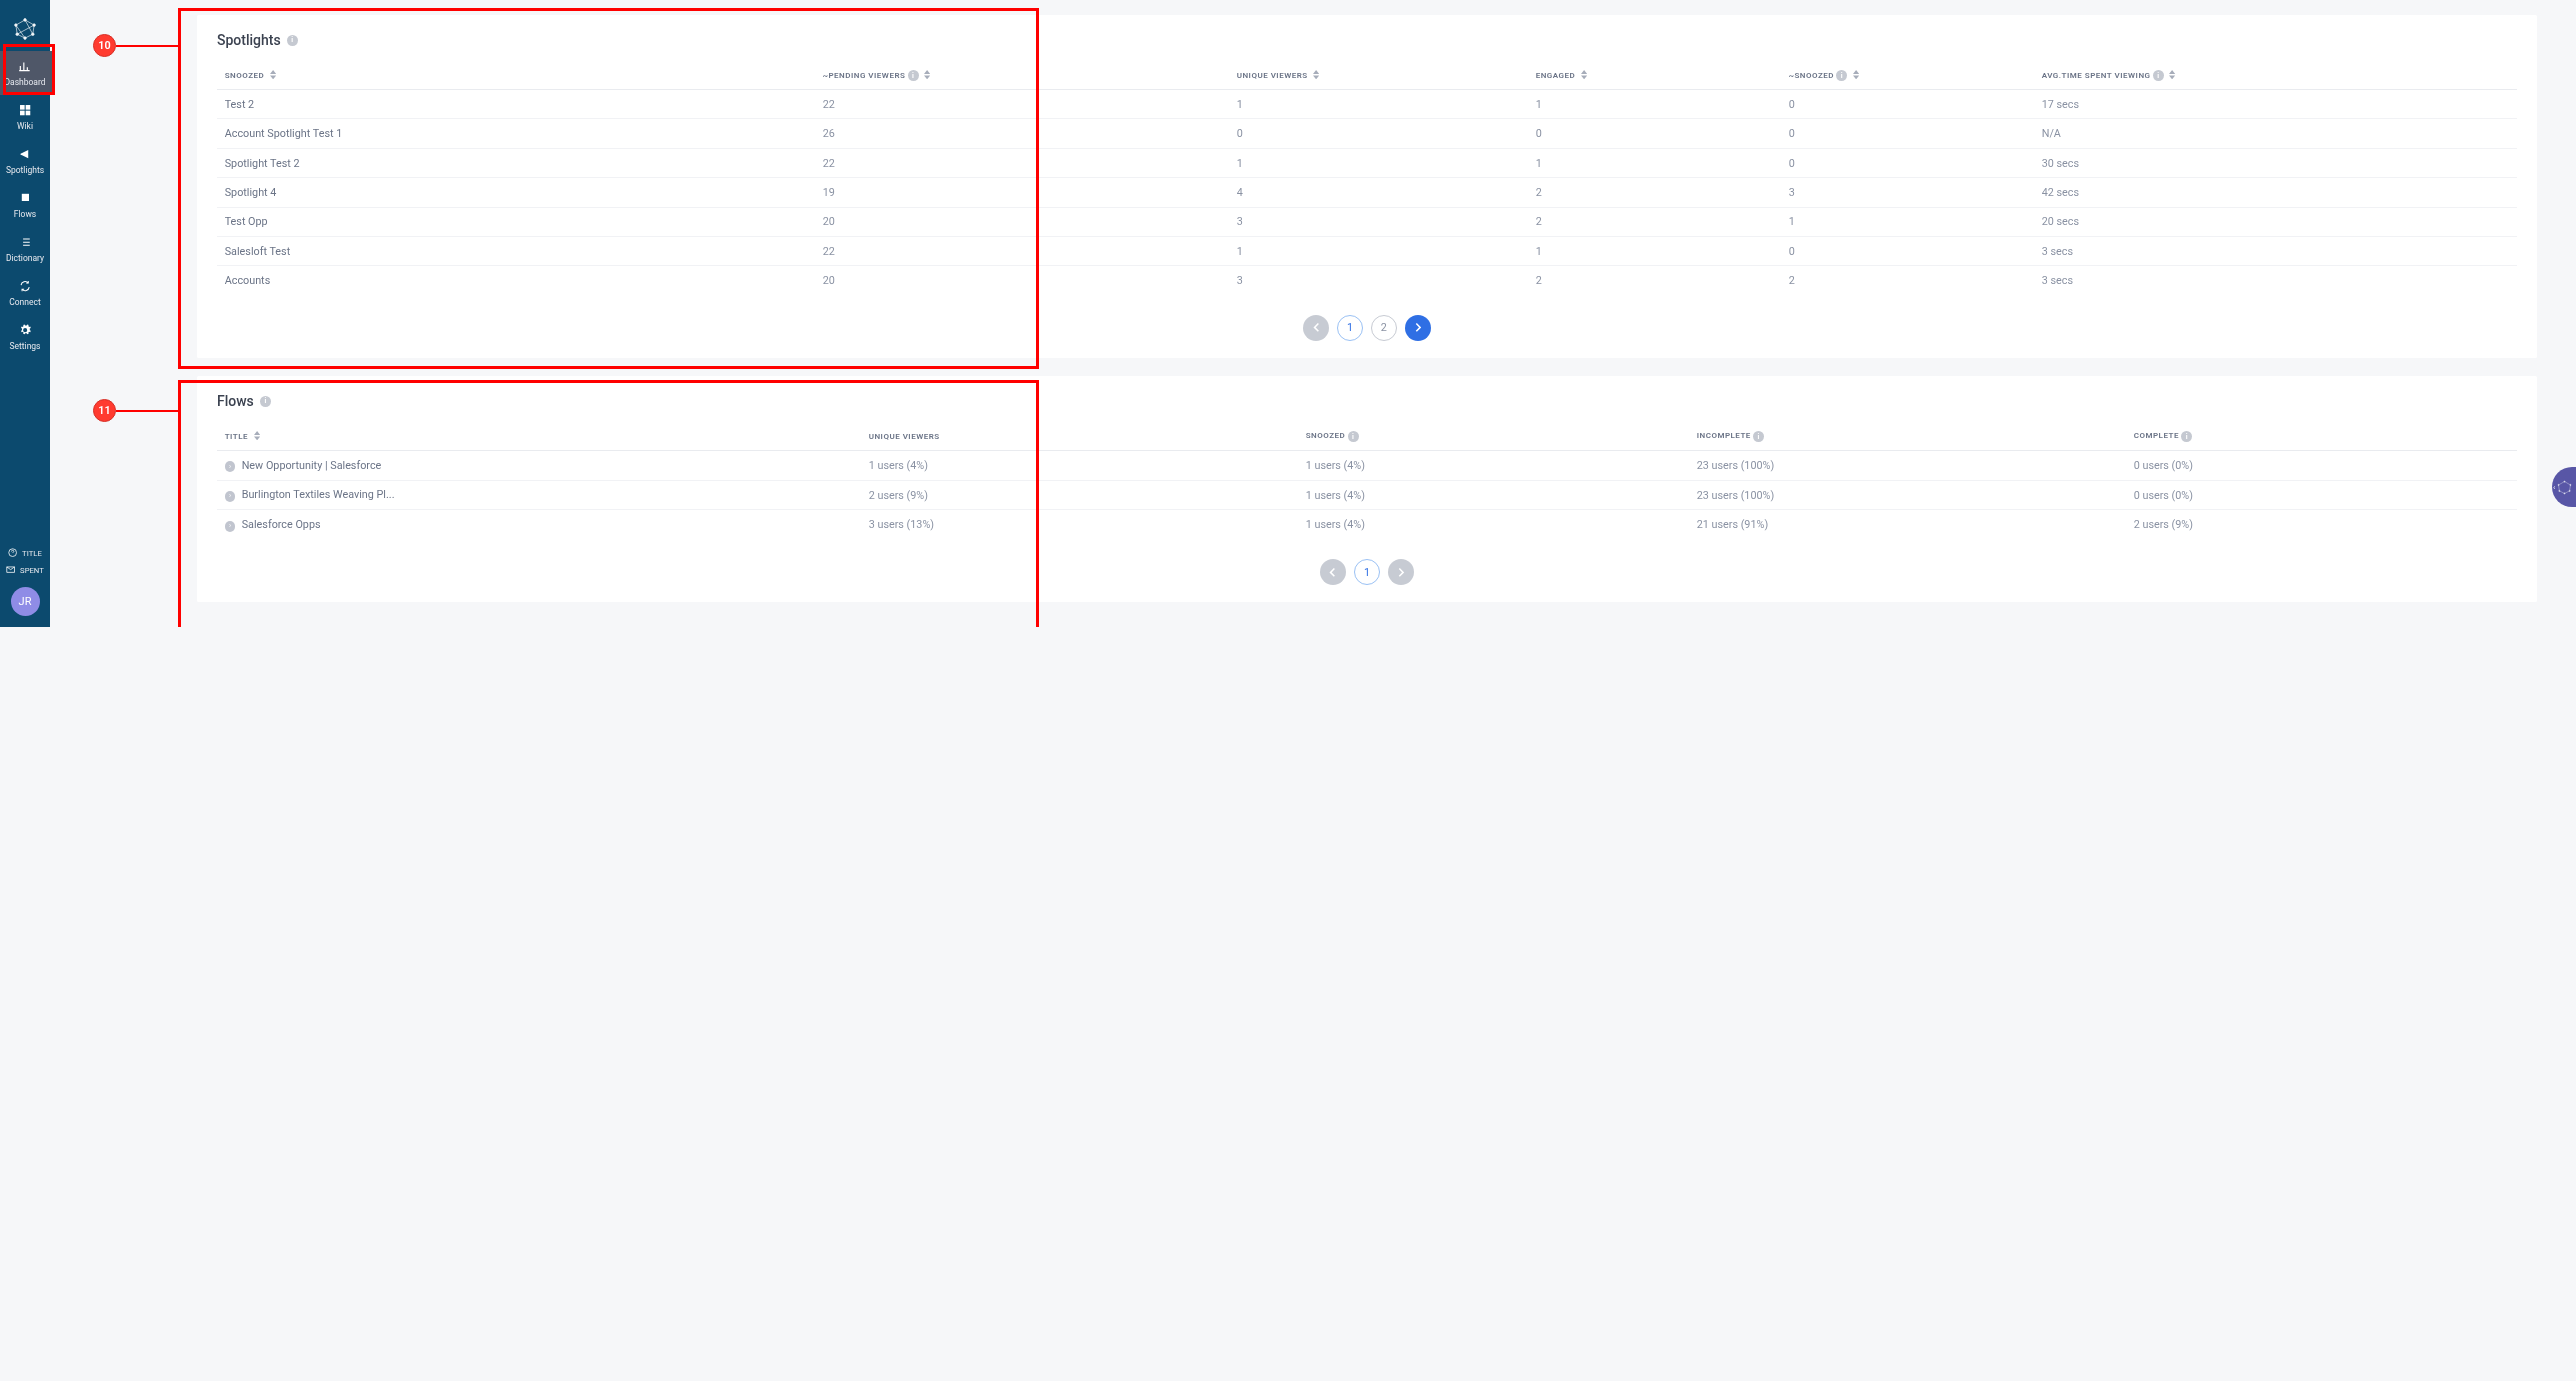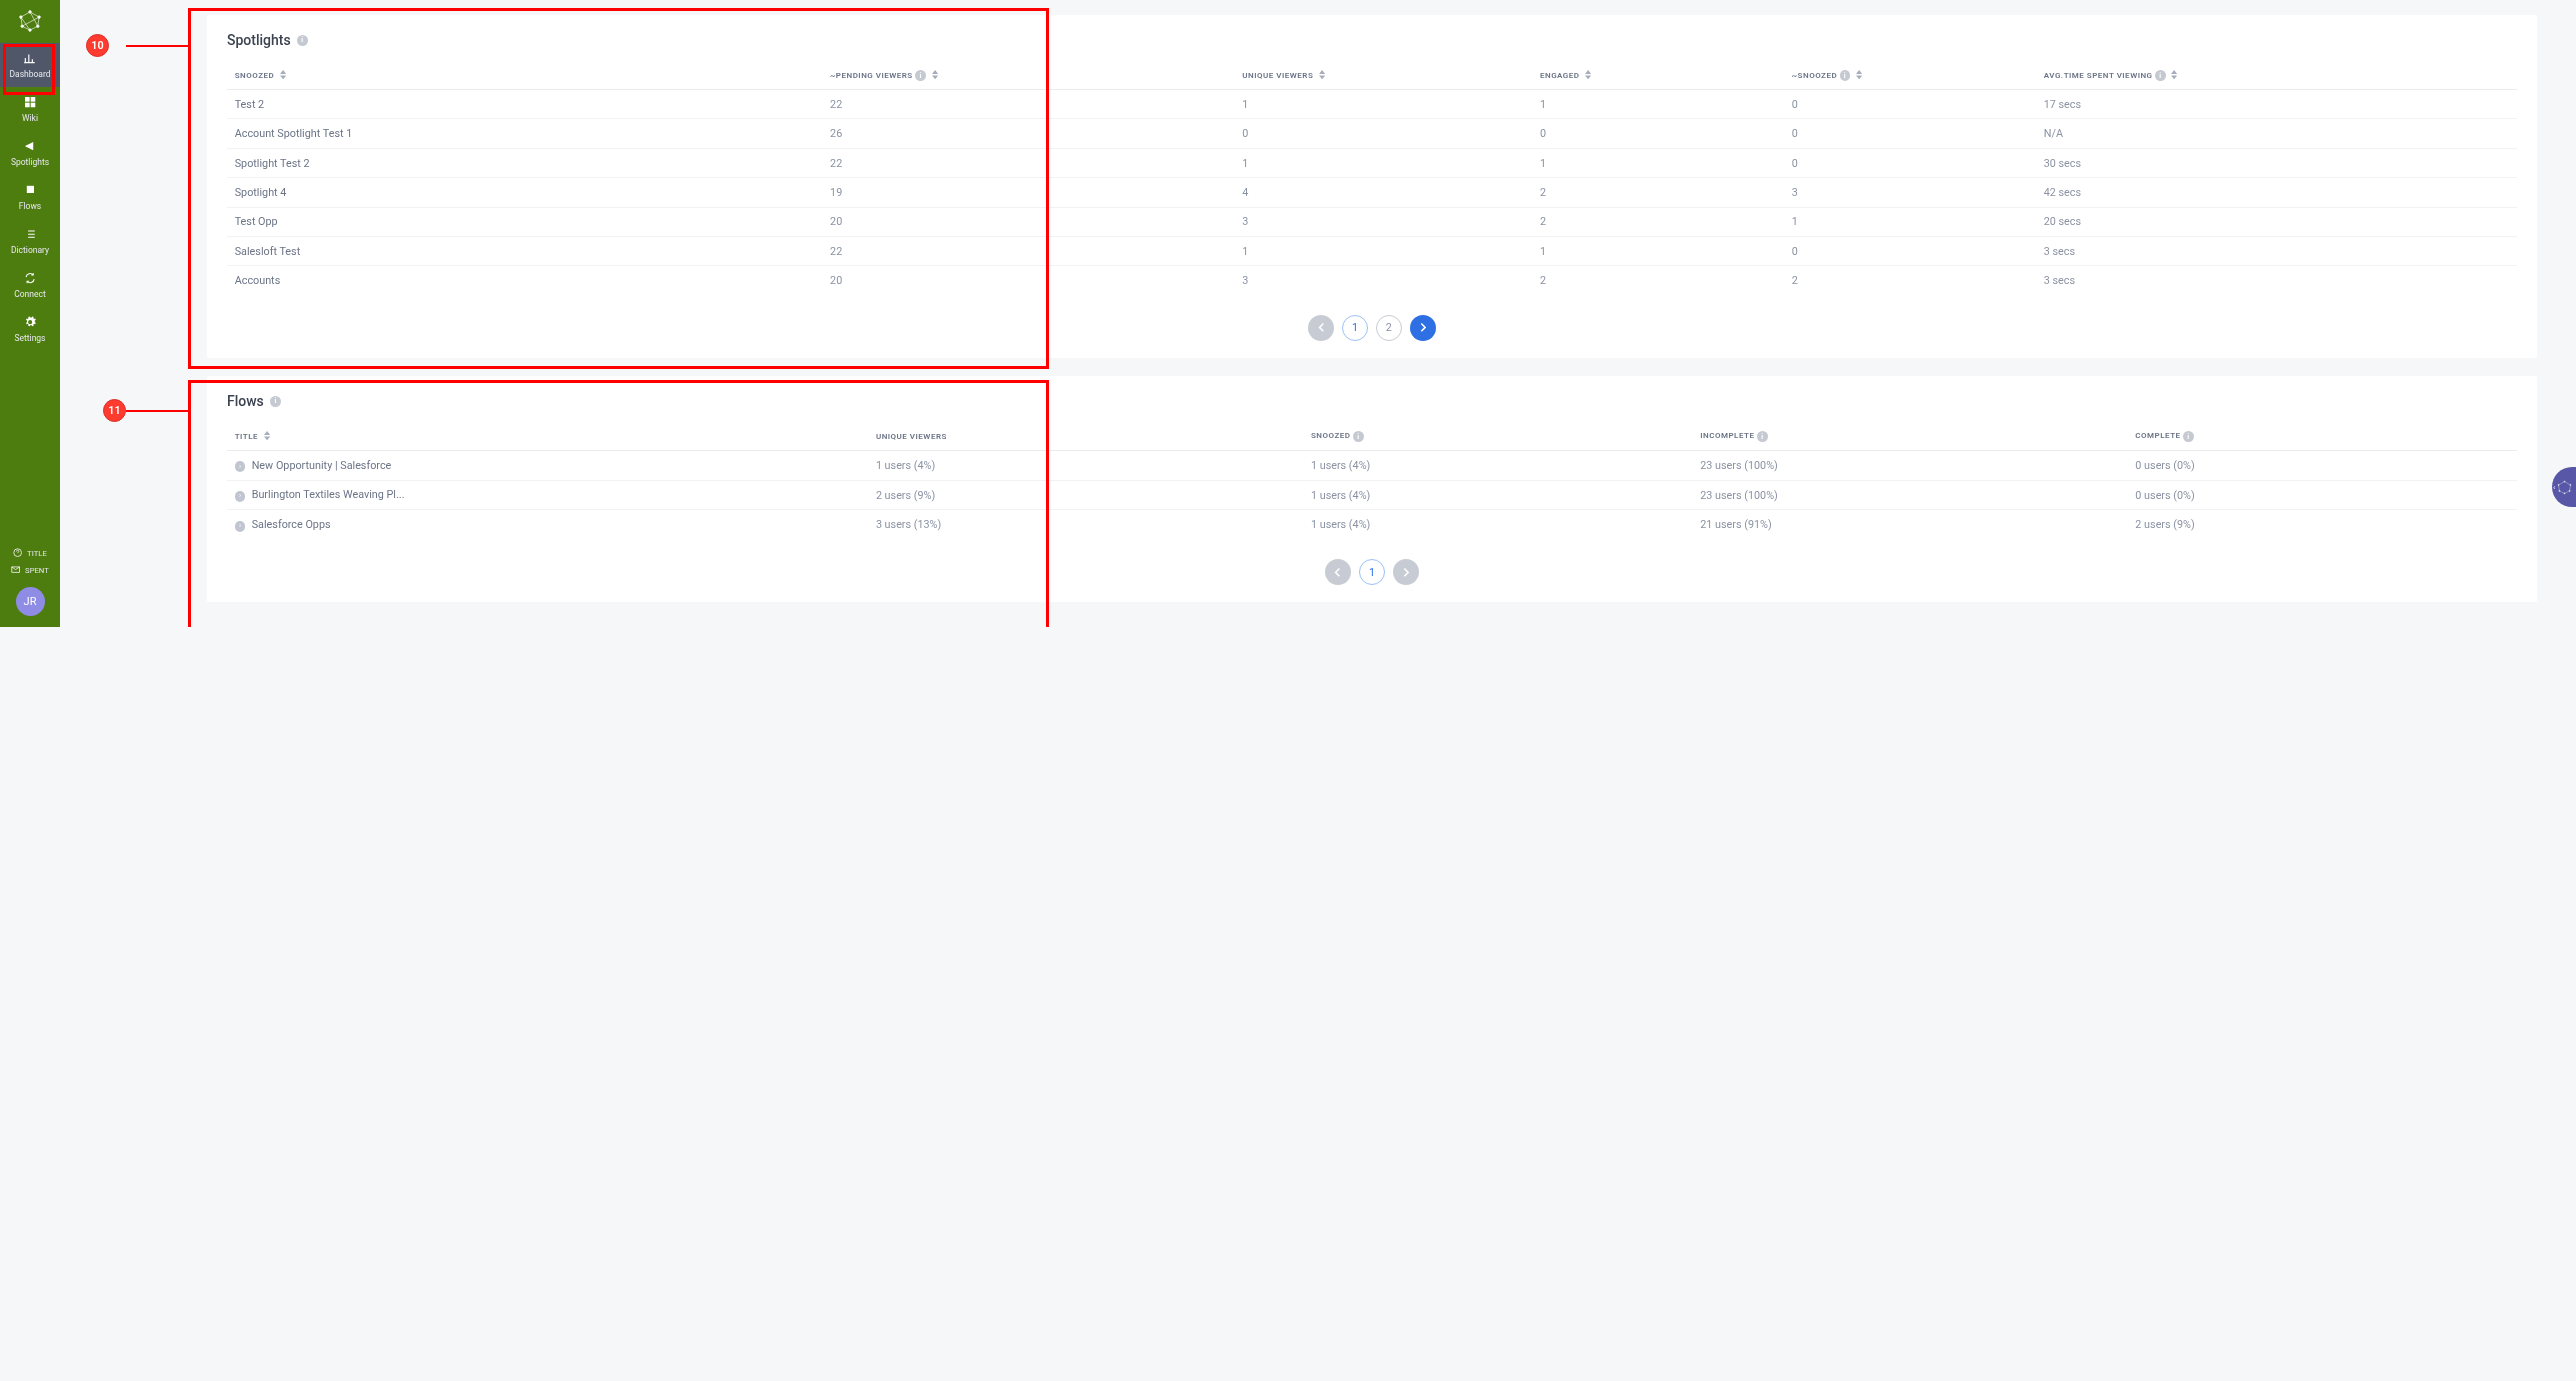--- a/index.html
+++ b/index.html
@@ -1,21 +1,21 @@
 <!DOCTYPE html>
 <html style="font-size:12.3px"><head>
   <meta charset="utf-8">
   <style>
     * { margin: 0; padding: 0; box-sizing: border-box; }
     body { font-family: -apple-system, BlinkMacSystemFont, "Segoe UI", Roboto, sans-serif; background: #f6f7f9; color: #4b5563; overflow-x: hidden; }
 
     .layout { display: flex; min-height: 627px; }
 
     
-    .sidebar { width: 60px; background: #4d7c0f; color: #fff; display: flex; flex-direction: column; align-items: center; padding-top: 8px; flex-shrink: 0; }
+    .sidebar { width: 50px; background: #0c4a6e; color: #fff; display: flex; flex-direction: column; align-items: center; padding-top: 16px; flex-shrink: 0; }
     .logo-icon { width: 26px; height: 26px; margin-bottom: 6.2px; opacity: .95; }
     .nav-item { width: 60px; display: flex; flex-direction: column; align-items: center; justify-content: center; padding: 7.7px 0; cursor: pointer; font-size: 8.5px; color: #e6e8ee; gap: 4.6px; }
     .nav-item.active { background: #4f5768; }
     .nav-item .icon { width: 14px; height: 14px; display: flex; align-items: center; justify-content: center; }
     .nav-spacer { flex: 1; }
     .sidebar-bottom { display: flex; flex-direction: column; align-items: center; gap: 6.2px; padding-bottom: 10.8px; width: 100%; }
     .help-row, .invite-row { font-size: 7.7px; color: #e6e8ee; display: flex; align-items: center; gap: 4.6px; cursor: pointer; }
     .avatar { width: 29px; height: 29px; border-radius: 50%; background: #8f8ce6; color: #fff; display: flex; align-items: center; justify-content: center; font-size: 11px; font-weight: 400; cursor: pointer; margin-top: 4.6px; }
 
     
@@ -161,21 +161,21 @@
       <div class="avatar">
         <span>JR</span>
       </div>
     </div>
 
     <div class="nav-active-box"></div>
   </aside>
 
   <main class="main">
 
-    <div class="annot-badge" style="top:34px; left:26px;align-items:center;">
+    <div class="annot-badge" style="top:34px; left:43px;align-items:center;">
       <span>10</span>
     </div>
     <div class="annot-line" style="top:45px; left:66px; width:62px;"></div>
     <div class="annot-box" style="top:7.7px; left:128px; width:861px; height:361px;"></div>
 
     <div class="annot-badge" style="top:399px; left:43px;">
       <span>11</span>
     </div>
     <div class="annot-line" style="top:410px; left:66px; width:62px;"></div>
     <div class="annot-box" style="top:380px; left:128px; width:861px; height:253px;"></div>

